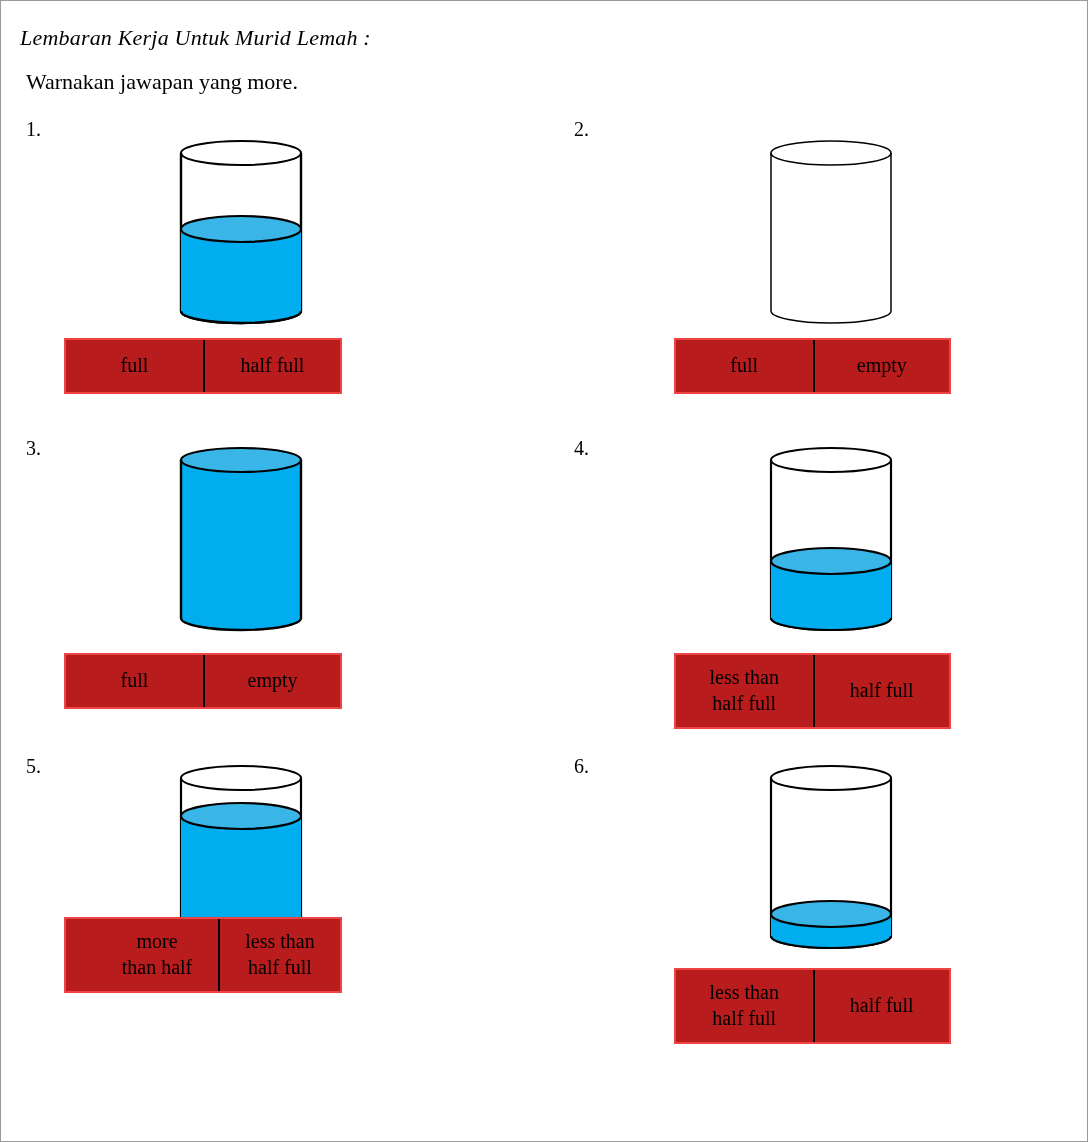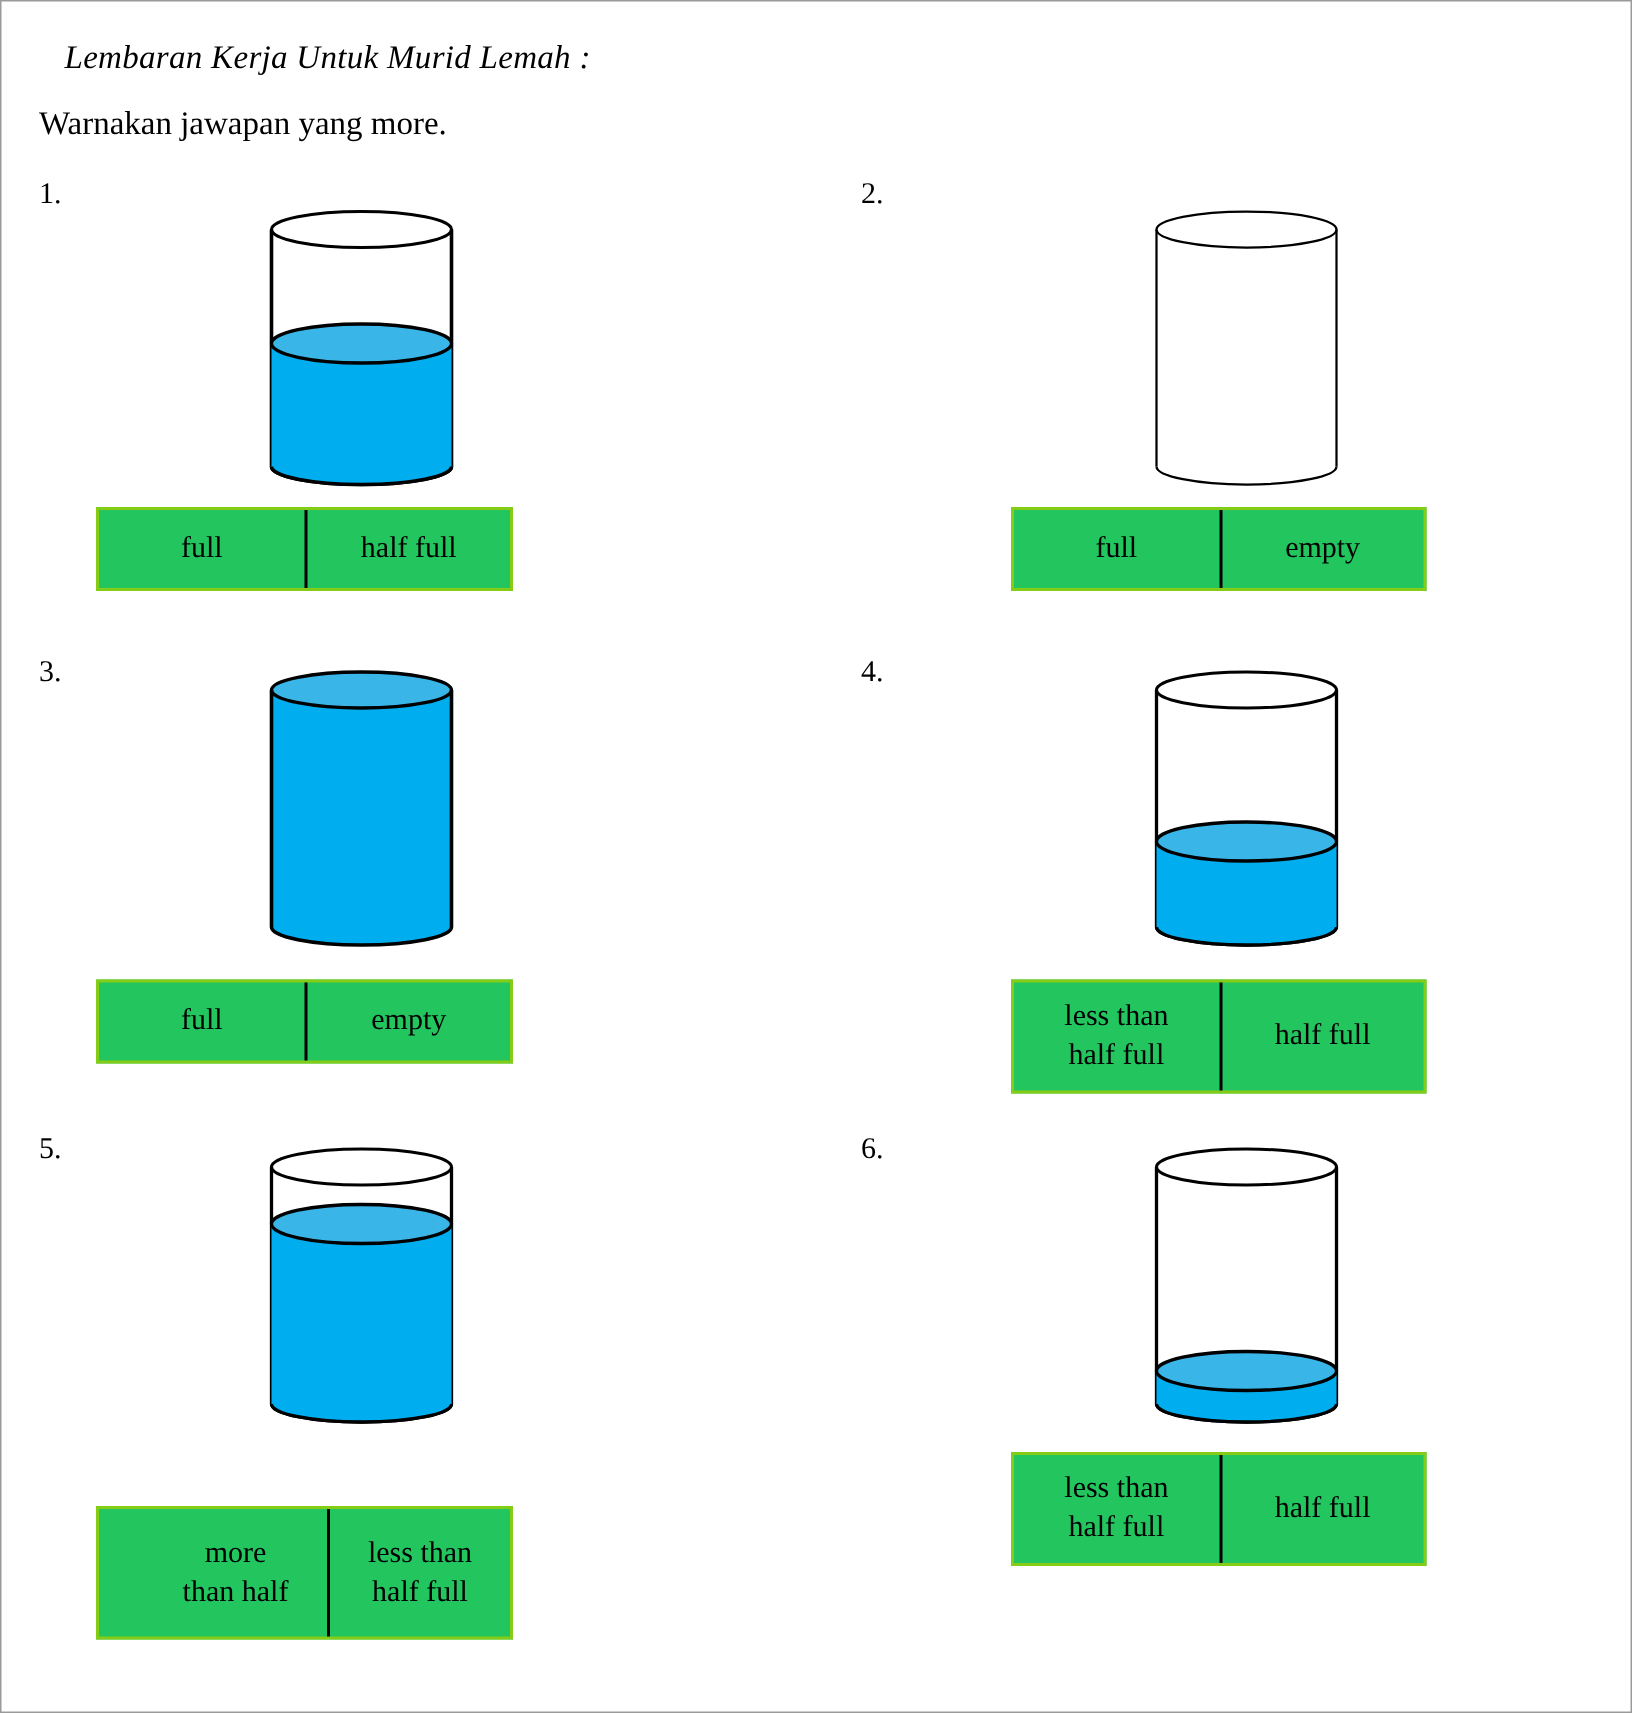--- a/index.html
+++ b/index.html
@@ -17,21 +17,21 @@
     position: relative;
     width: 1088px;
     height: 1142px;
     border: 1px solid #9a9a9a;
     background: #ffffff;
   }
 
   
   .title {
     position: absolute;
-    left: 42px;
+    left: 19px;
     top: 24px;
     font-size: 22px;
     font-style: italic;
     letter-spacing: 0.2px;
     white-space: nowrap;
   }
   .instruction {
     position: absolute;
     left: 25px;
     top: 68px;
@@ -51,22 +51,22 @@
 
   .jar {
     position: absolute;
     display: block;
   }
 
   
   .answer-box {
     position: absolute;
     display: flex;
-    border: 2px solid #84cc16;
-    background: #22c55e;
+    border: 2px solid #ef4444;
+    background: #b91c1c;
   }
   .answer-cell {
     flex: 1 1 50%;
     display: flex;
     align-items: center;
     justify-content: center;
     text-align: center;
     font-size: 20px;
     line-height: 1.28;
     padding: 4px 2px;
@@ -165,21 +165,21 @@
       <path d="M124 14 L124 172" stroke="#000" stroke-width="2.2" fill="none"></path>
       <path d="M4 172 A60 12 0 0 0 124 172" stroke="#000" stroke-width="2.2" fill="none"></path>
       <g>
         <path d="M4 52 L4 172 A60 12 0 0 0 124 172 L124 52 Z" fill="#00AEEF"></path>
         <ellipse cx="64" cy="52" rx="60" ry="13" fill="#39B5E8"></ellipse>
         <ellipse cx="64" cy="52" rx="60" ry="13" fill="none" stroke="#000" stroke-width="2.2"></ellipse>
       </g>
       <path d="M4 172 A60 12 0 0 0 124 172" stroke="#000" stroke-width="2.2" fill="none"></path>
       <ellipse cx="64" cy="14" rx="60" ry="12" fill="none" stroke="#000" stroke-width="2"></ellipse>
     </svg>
-    <div class="answer-box" style="left:63px; top:1003px; width:278px; height:89px;padding-left:30px;">
+    <div class="answer-box" style="left:63px; top:916px; width:278px; height:76px;padding-left:30px;">
       <div class="answer-cell">more
 than half</div>
       <div class="answer-cell">less than
 half full</div>
     </div>
   </div>
 
   <div class="item">
     <div class="item-number" style="left:573px; top:755px;">6.</div>
     <svg class="jar" style="left:766px; top:763px;" width="128" height="186" viewBox="0 0 128 186">

